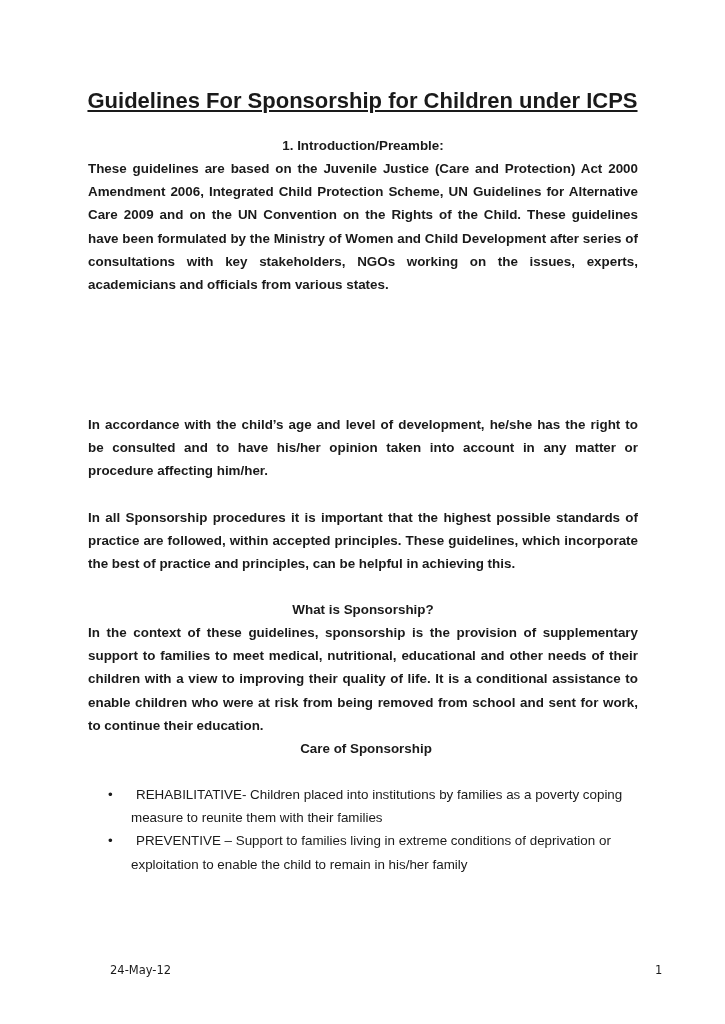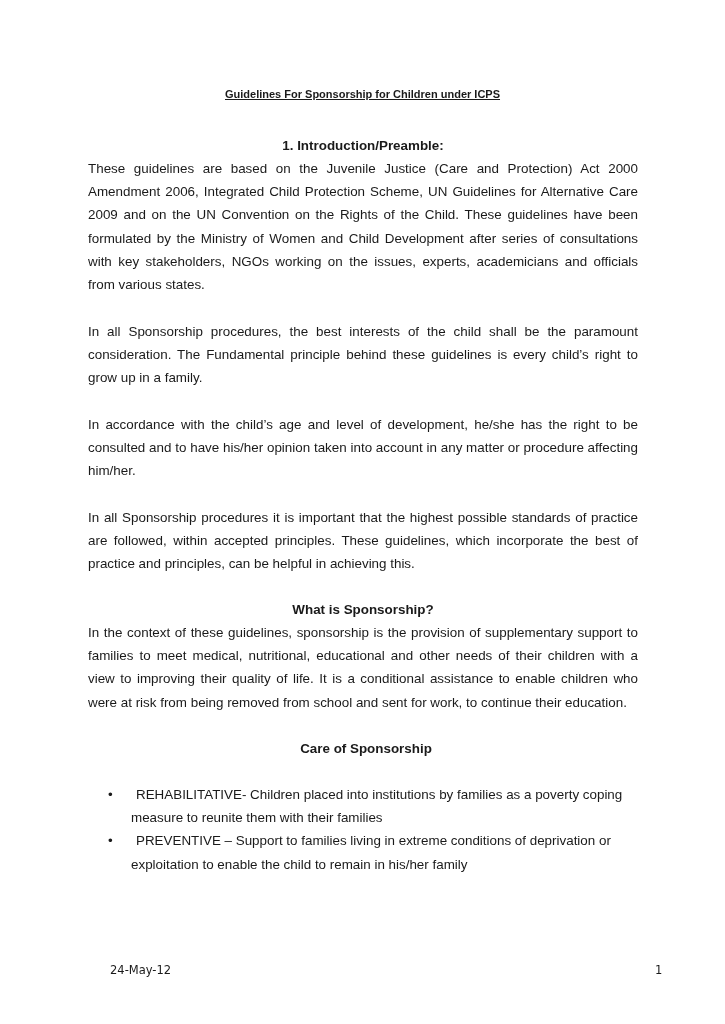--- a/index.html
+++ b/index.html
@@ -1,40 +1,39 @@
 <!DOCTYPE html>
 <html><head>
 <meta charset="utf-8">
 <style>
   html, body { margin: 0; padding: 0; background: #ffffff; }
   body { width: 725px; height: 1024px; position: relative; overflow: hidden;
          font-family: "Liberation Sans", sans-serif; color: #1a1a1a; }
   .page { position: absolute; left: 0; top: 0; width: 725px; height: 1024px; }
   .title { position: absolute; top: 88px; left: 0; width: 725px; text-align: center;
-           font-size: 11px; font-weight: bold; text-decoration: underline; }
-  .block { position: absolute; left: 88px; width: 550px; font-size: 13.4px; line-height: 23.2px; }
+           font-size: 22px; font-weight: bold; text-decoration: underline; }
+  .block { position: absolute; left: 88px; width: 550px; font-size: 13.4px; line-height: 23.2px; font-weight: bold; }
   .just { text-align: justify; text-align-last: left; }
   .bold { font-weight: bold; text-align: center; }
   .list { position: absolute; left: 88px; width: 560px; font-size: 13.4px; line-height: 23.2px; }
   .li { position: relative; padding-left: 43px; margin: 0; }
   .bullet { position: absolute; left: 20px; top: 0; }
   .li .lead { font-weight: normal; padding-left: 5px; }
   .footer { position: absolute; top: 963px; font-family: "DejaVu Sans", sans-serif; font-size: 11.5px; margin-left: 22px; }
 </style>
 </head>
 <body>
 
 <div class="page">
 
   <div class="title">Guidelines For Sponsorship for Children under ICPS</div>
 
   <div class="block bold" style="top:134px;">1. Introduction/Preamble:</div>
   <div class="block just" style="top:157px;">These guidelines are based on the Juvenile Justice (Care and Protection) Act 2000 Amendment 2006, Integrated Child Protection Scheme, UN Guidelines for Alternative Care 2009 and on the UN Convention on the Rights of the Child. These guidelines have been formulated by the Ministry of Women and Child Development after series of consultations with key stakeholders, NGOs working on the issues, experts, academicians and officials from various states.</div>
 
-  <div class="block just" style="top:320px;">In all Sponsorship procedures, the best interests of the child shall be the paramount consideration. The Fundamental principle behind these guidelines is every child’s right to grow up in a family.</div>
 
   <div class="block just" style="top:413px;">In accordance with the child’s age and level of development, he/she has the right to be consulted and to have his/her opinion taken into account in any matter or procedure affecting him/her.</div>
 
   <div class="block just" style="top:506px;">In all Sponsorship procedures it is important that the highest possible standards of practice are followed, within accepted principles. These guidelines, which incorporate the best of practice and principles, can be helpful in achieving this.</div>
 
   <div class="block bold" style="top:598px;">What is Sponsorship?</div>
   <div class="block just" style="top:621px;">In the context of these guidelines, sponsorship is the provision of supplementary support to families to meet medical, nutritional, educational and other needs of their children with a view to improving their quality of life. It is a conditional assistance to enable children who were at risk from being removed from school and sent for work, to continue their education.</div>
 
   <div class="block bold" style="top:737px; left:91px;">Care of Sponsorship</div>
 

